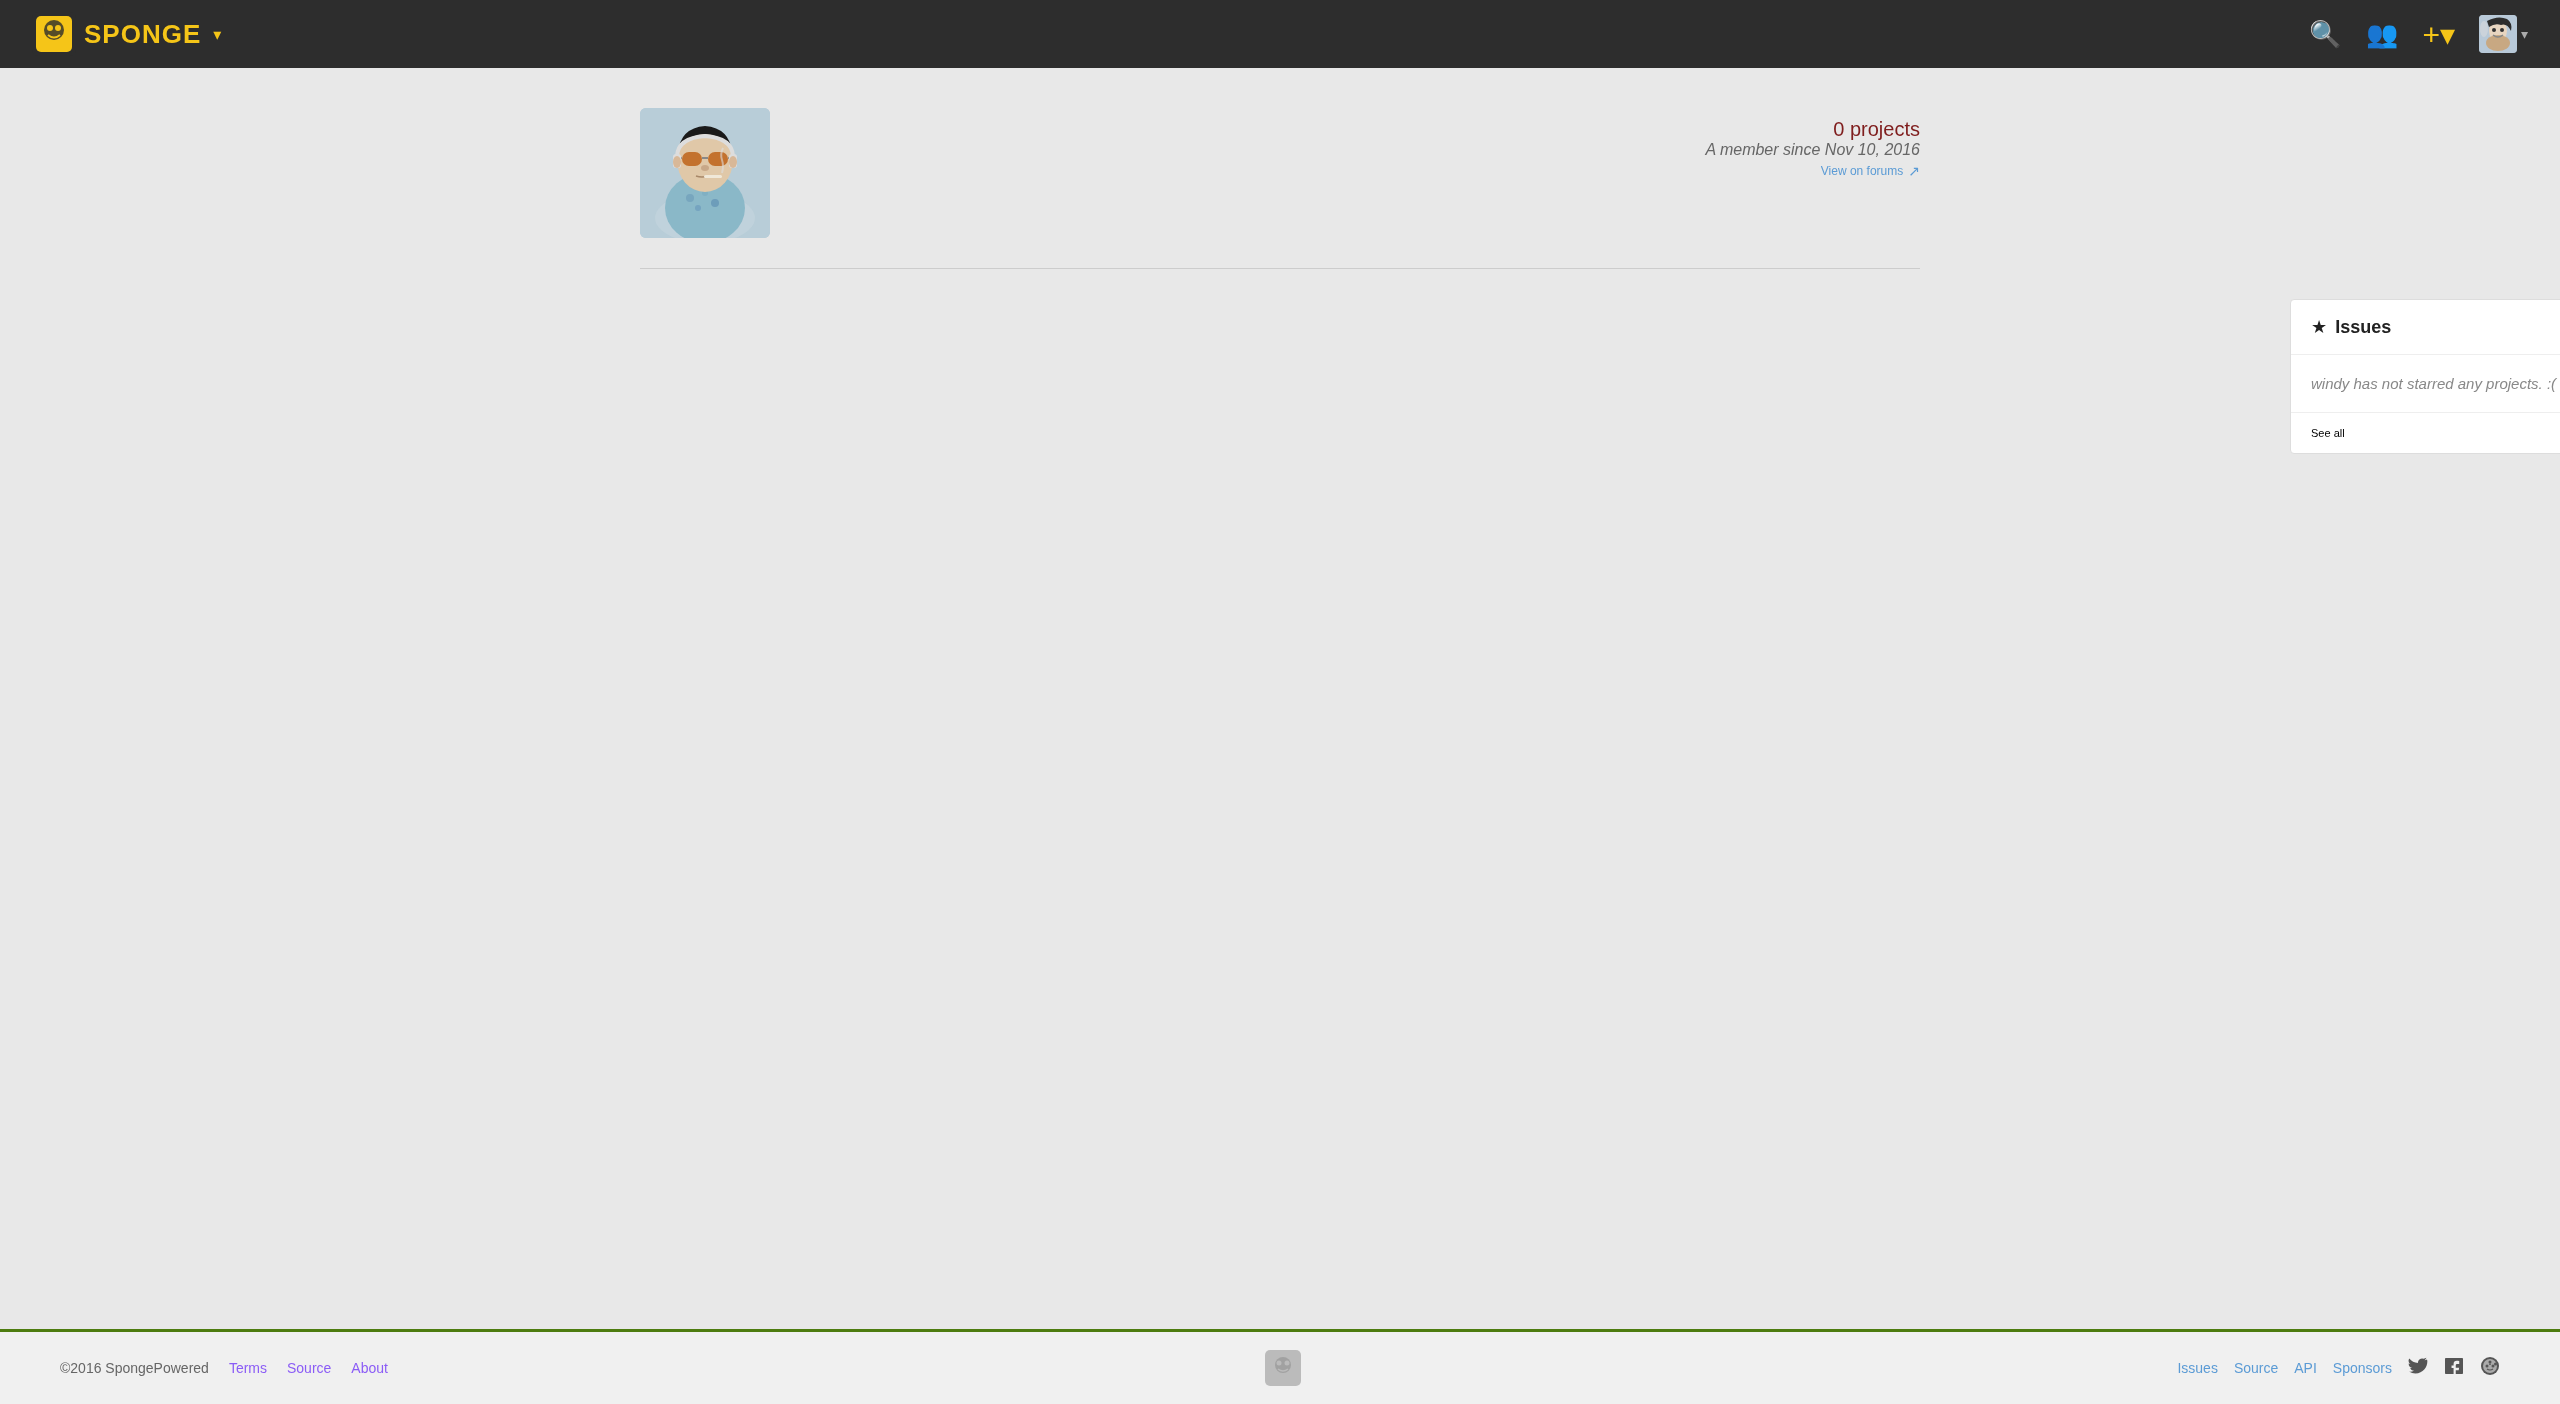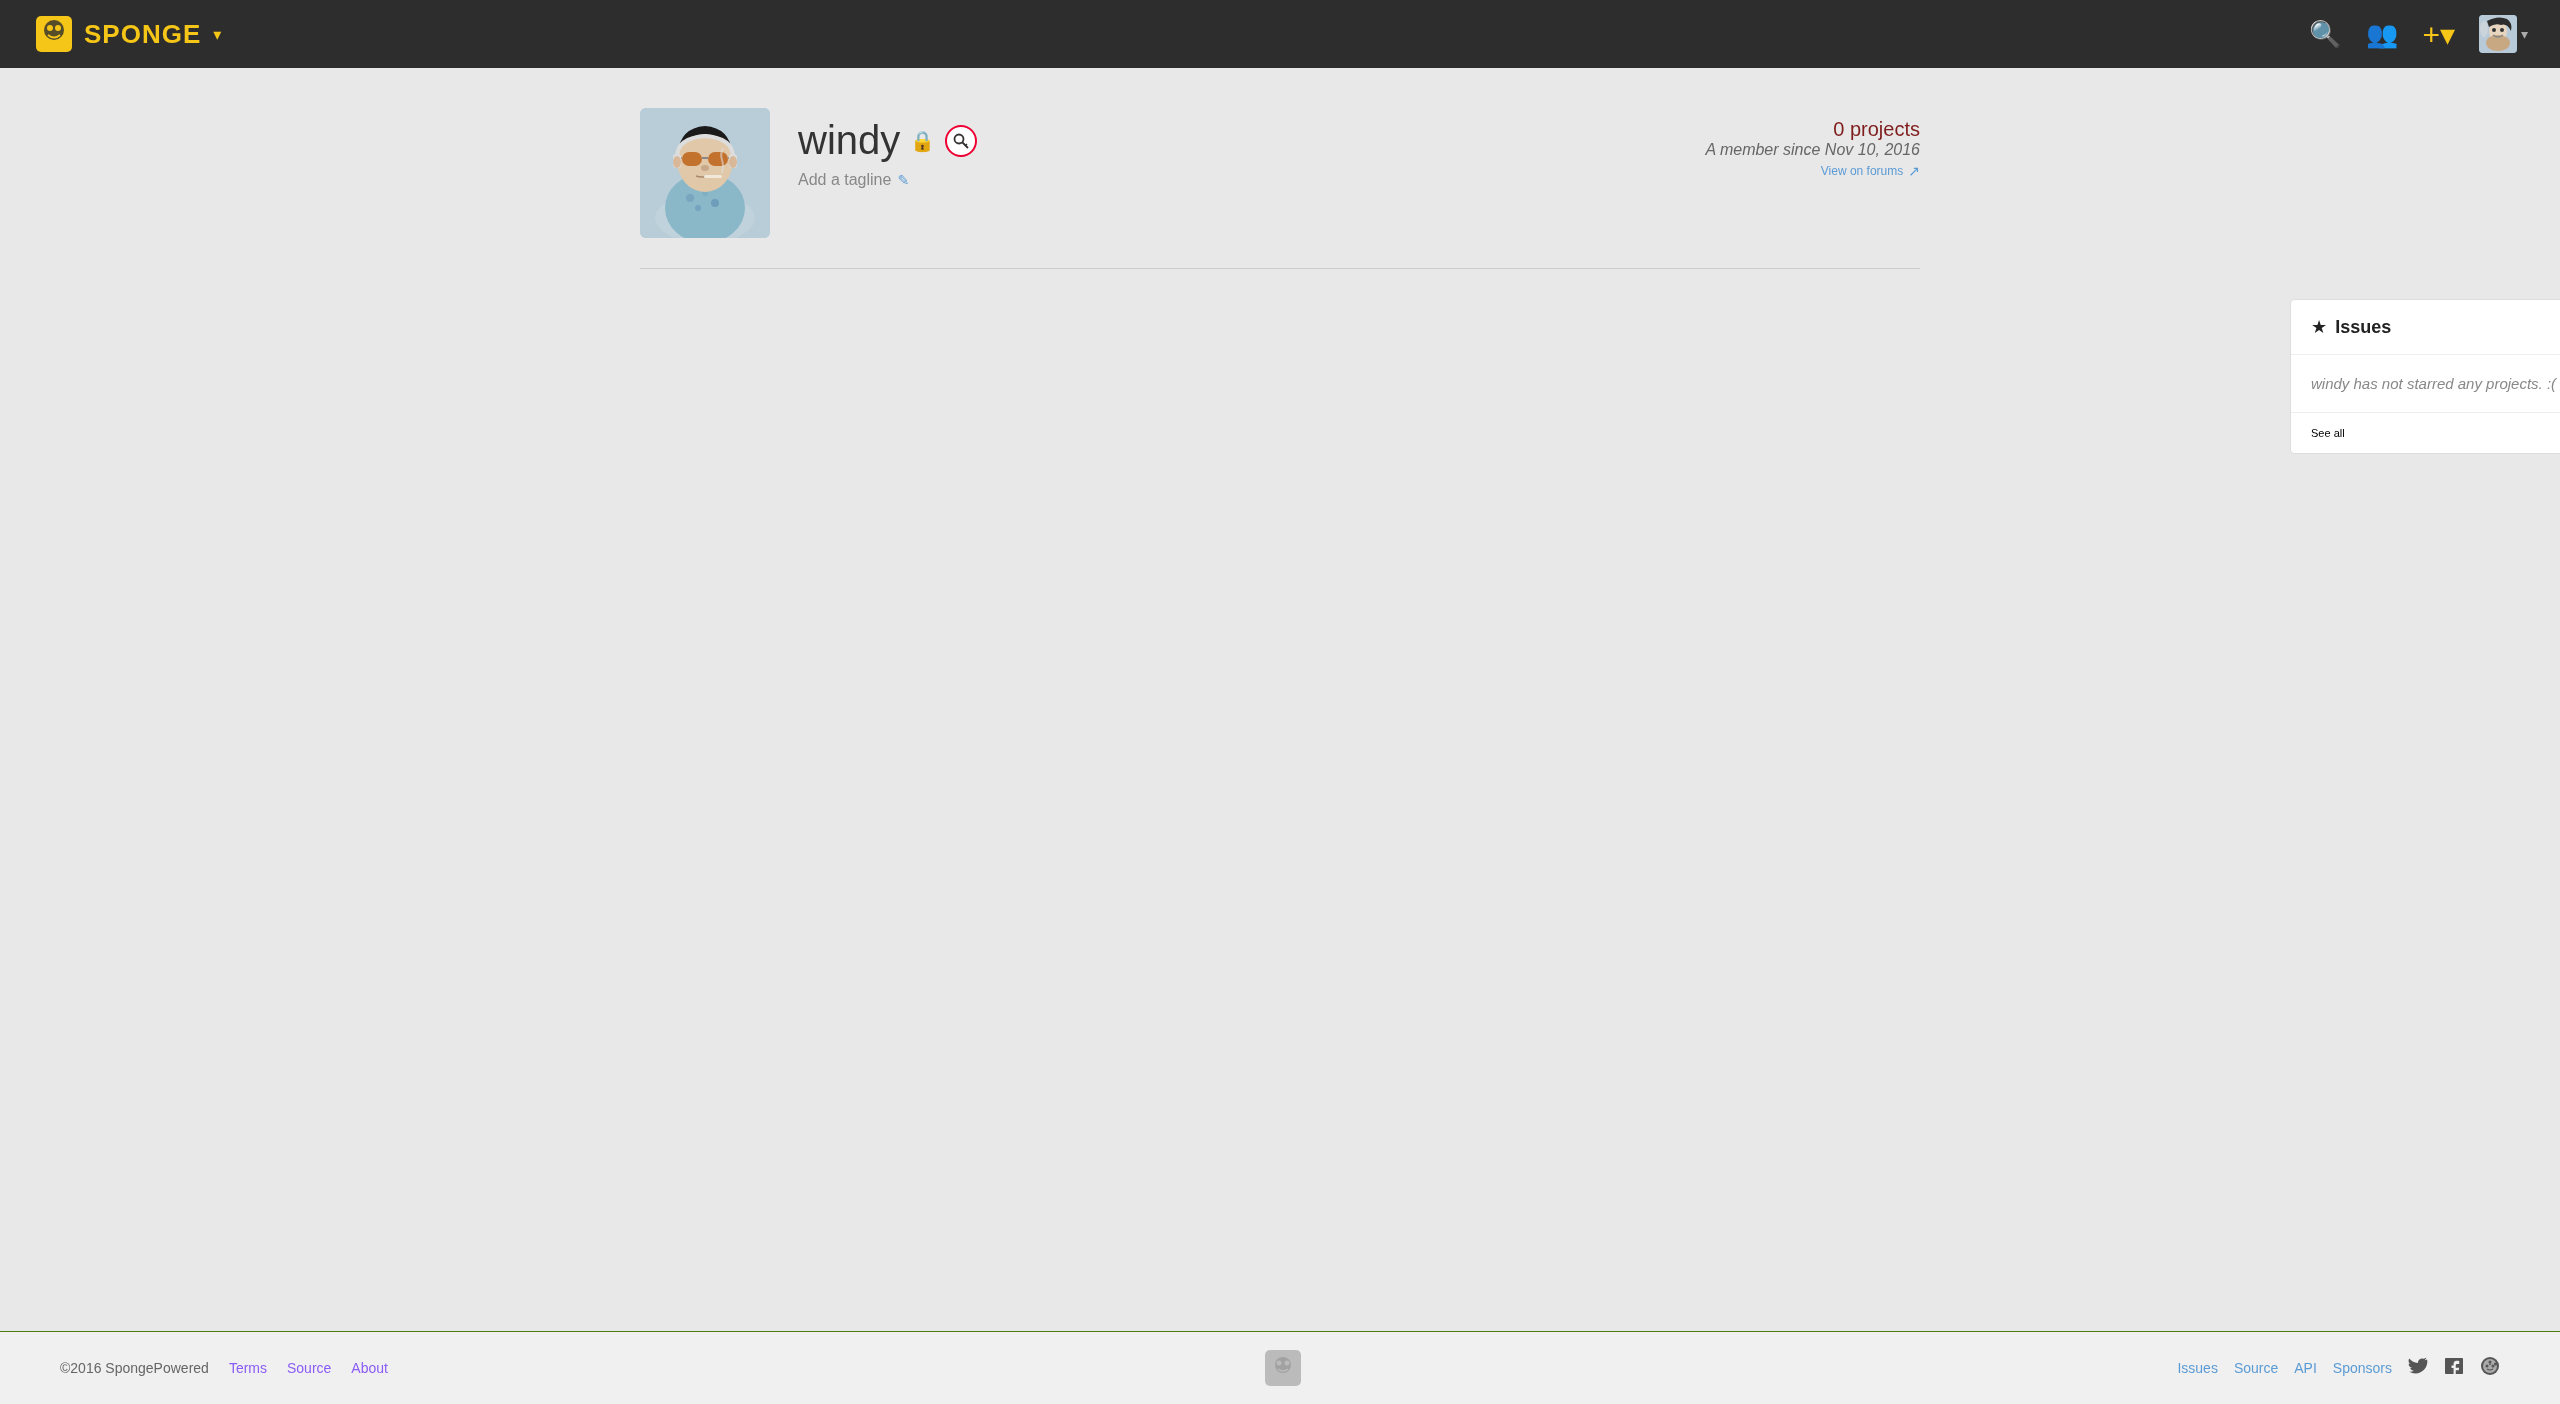--- a/index.html
+++ b/index.html
@@ -229,21 +229,21 @@
       font-size: 11px;
     }
 
     
     .footer {
       position: fixed;
       bottom: 0;
       left: 0;
       right: 0;
       background: #f0f0f0;
-      border-top: 1px solid #4d7c0f;
+      border-top: 3px solid #4d7c0f;
       padding: 18px 60px;
       display: flex;
       align-items: center;
       justify-content: space-between;
       text-align: center;
     }
     .footer-left {
       display: flex;
       align-items: center;
       gap: 20px;
@@ -371,37 +371,20 @@
 
             <path d="M56 68 Q62 70 68 68" stroke="#a88868" stroke-width="1.5" fill="none"></path>
             <rect x="64" y="67" width="18" height="3" rx="1.5" fill="#f0e8d8"></rect>
 
             <path d="M82 65 Q84 58 82 52 Q80 46 83 40" stroke="#ddd" stroke-width="2" fill="none" opacity="0.6"></path>
 
             <ellipse cx="37" cy="54" rx="4" ry="6" fill="#d8b898"></ellipse>
             <ellipse cx="93" cy="54" rx="4" ry="6" fill="#d8b898"></ellipse>
           </svg>
         </div>
-        <div class="profile-info">
-          <div class="username-row">
-            <span class="username">windy</span>
-            <span class="lock-icon">🔒</span>
-            <div class="key-icon-circle">
-              <svg width="18" height="18" viewBox="0 0 18 18" xmlns="http://www.w3.org/2000/svg">
-                <circle cx="7" cy="7" r="4.5" stroke="#333" stroke-width="1.8" fill="none"></circle>
-                <line x1="10.5" y1="10.5" x2="16" y2="16" stroke="#333" stroke-width="1.8"></line>
-                <line x1="13" y1="14" x2="15" y2="12" stroke="#333" stroke-width="1.5"></line>
-              </svg>
-            </div>
-          </div>
-          <div class="tagline-row">
-            <span class="tagline-text">Add a tagline</span>
-            <span class="edit-icon">✎</span>
-          </div>
-        </div>
       </div>
       <div class="profile-right">
         <div class="projects-count">0 projects</div>
         <div class="member-since">A member since Nov 10, 2016</div>
         <div class="view-forums">
           <a href="#">View on forums</a>
           <span class="external-icon">↗</span>
         </div>
       </div>
     </div>

